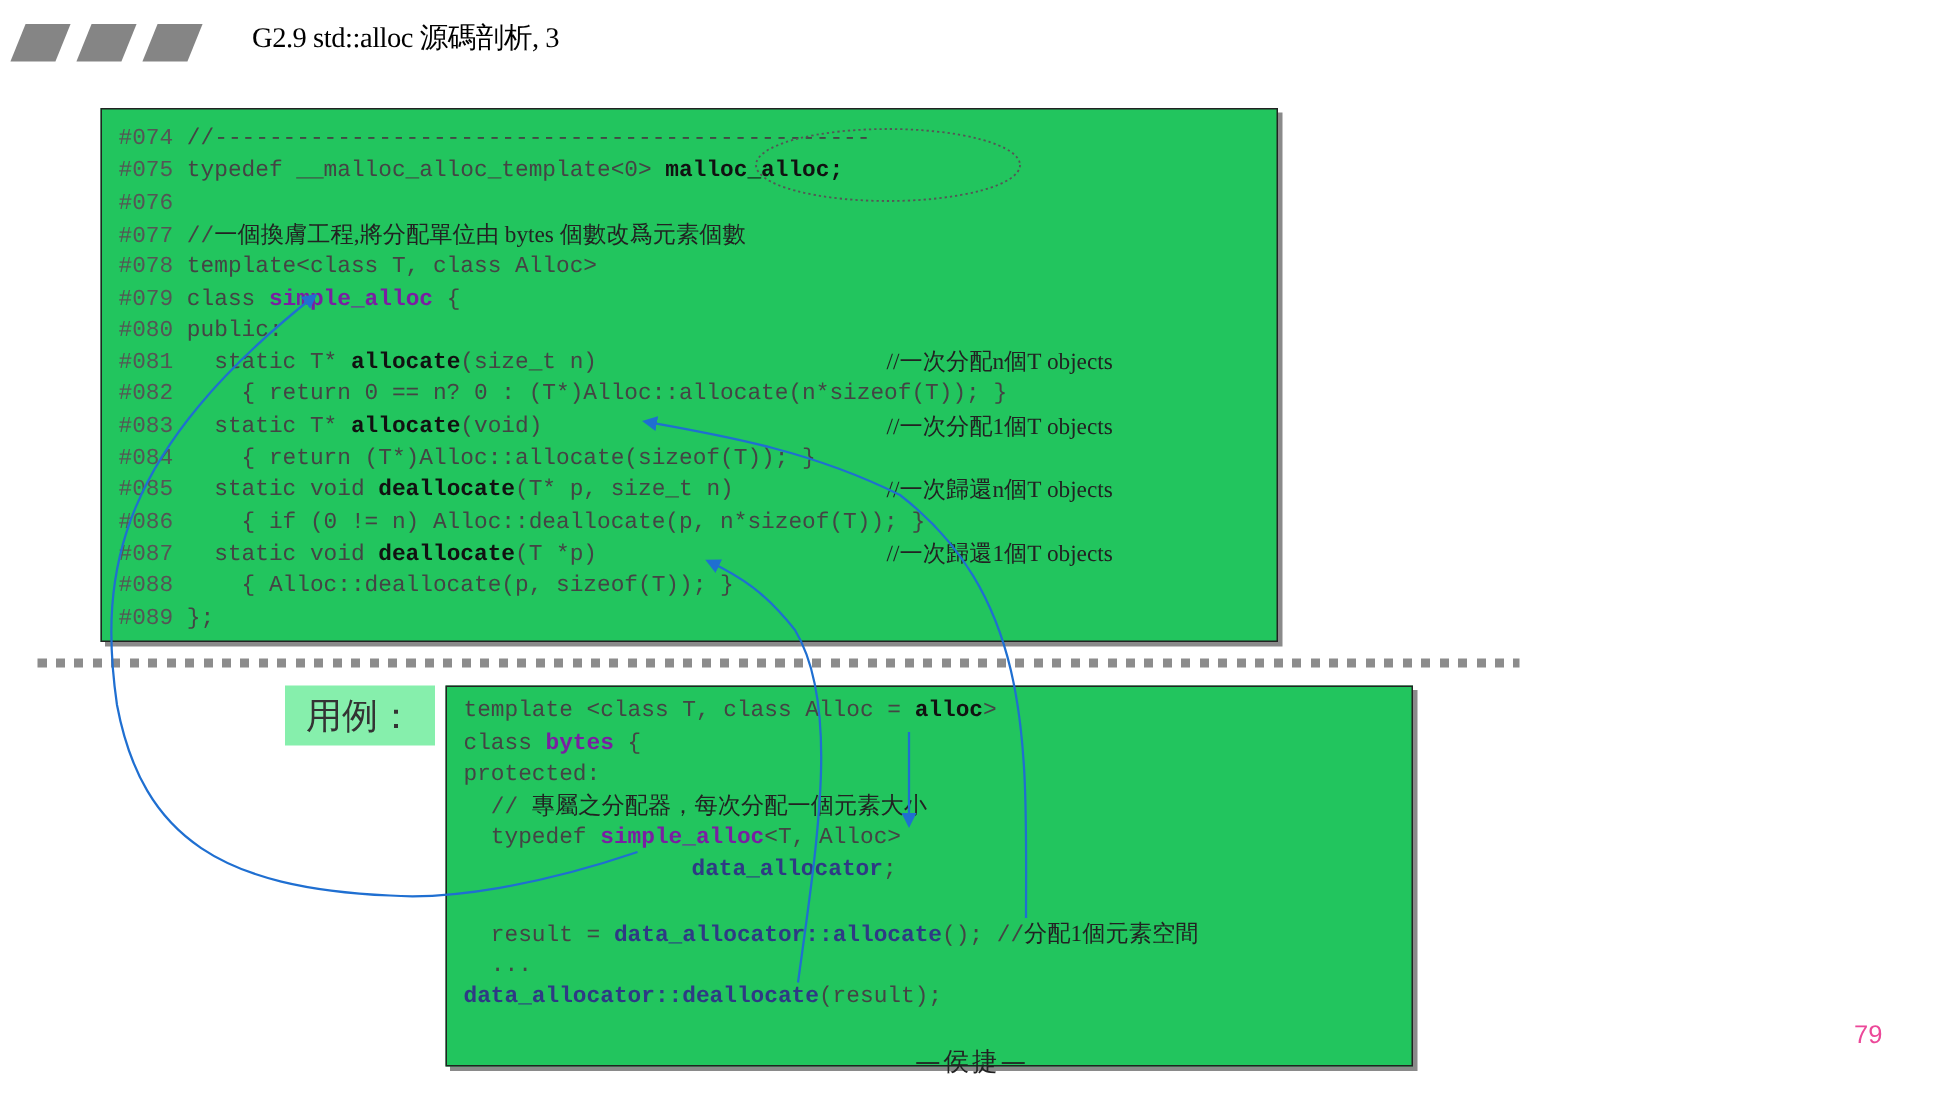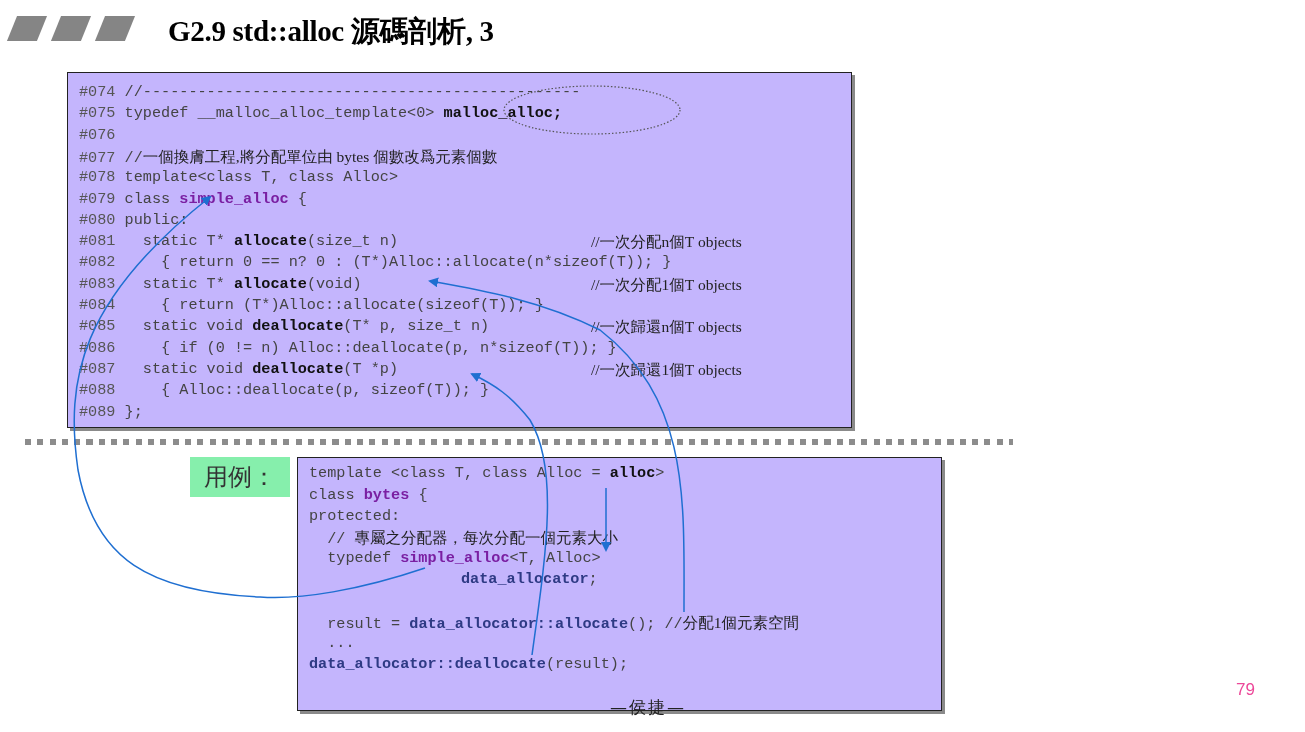--- a/index.html
+++ b/index.html
@@ -3,24 +3,24 @@
 <meta charset="utf-8">
 <style>
   html, body { margin:0; padding:0; background:#ffffff; }
   body { width:1305px; height:732px; position:relative; overflow:hidden;
          font-family:"Liberation Serif", serif; color:#000; }
   .slide { position:absolute; left:0; top:0; width:1305px; height:732px; }
 
   .title-bars { position:absolute; left:8px; top:16px; height:25px; width:130px; }
   .bar { position:absolute; top:0; width:30px; height:25px; background:#858585;
          transform:skewX(-22deg); }
-  .title { position:absolute; left:168px; top:12px; font-size:29px; font-weight:bold;
+  .title { position:absolute; left:168px; top:12px; font-size:19px; font-weight:normal;
            font-family:"Liberation Serif", serif; letter-spacing:-0.3px; white-space:nowrap; }
 
-  .code-box { position:absolute; background:#c4b5fd; border:1.5px solid #222;
+  .code-box { position:absolute; background:#22c55e; border:1.5px solid #222;
               box-shadow:3px 3px 0 #8a8a8a; box-sizing:border-box; }
   #top-box { left:67px; top:72px; width:785px; height:356px; }
   #bottom-box { left:297px; top:457px; width:645px; height:254px; }
 
   .line { position:absolute; left:0; white-space:pre; font-family:"Liberation Mono", monospace;
           font-size:15.2px; color:#444; height:21px; line-height:21px; }
   .ln { color:#555; }
   .kw-b { font-weight:bold; color:#111;text-align:right; }
   .kw-p { font-weight:bold; color:#7a1fa2; }
   .kw-n { font-weight:bold; color:#2e3a84; }

